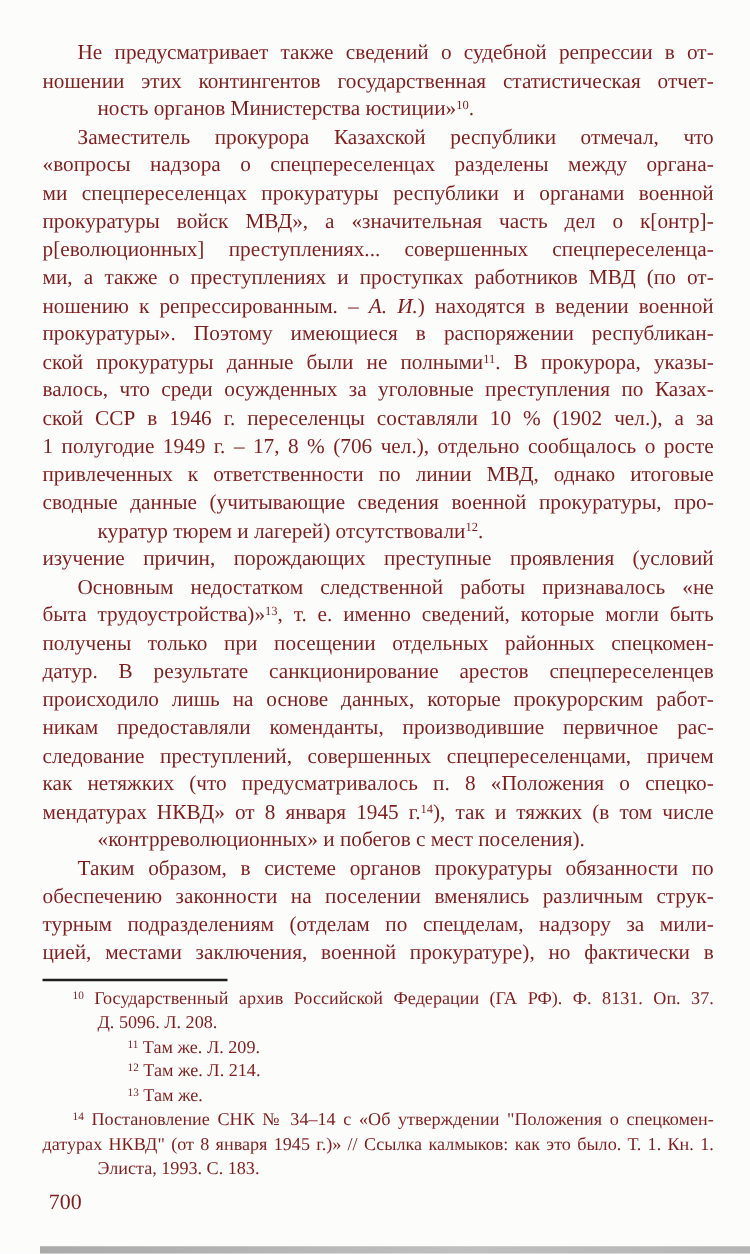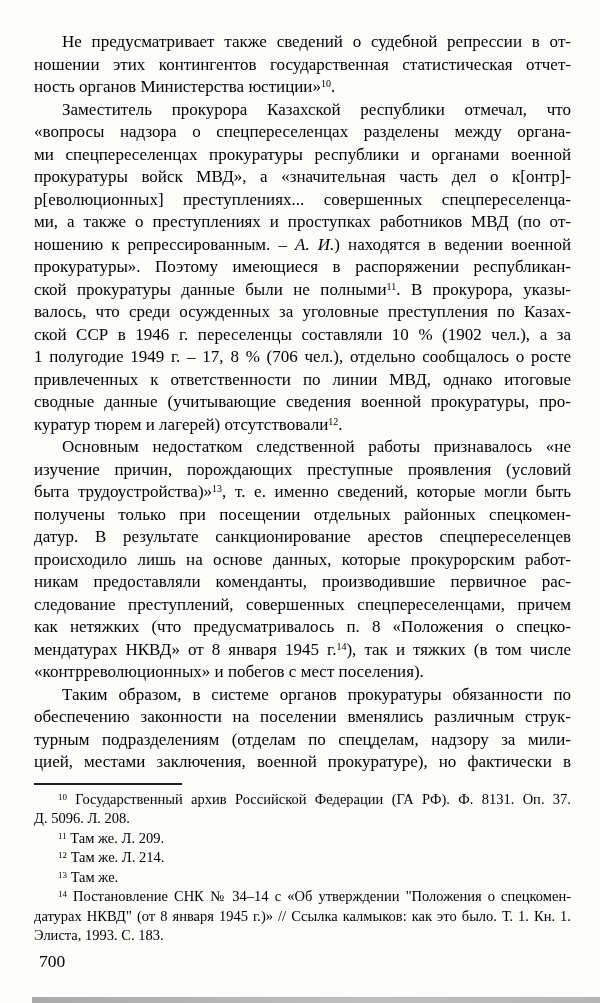--- a/index.html
+++ b/index.html
@@ -3,38 +3,38 @@
 <meta charset="utf-8">
 <style>
   html, body { margin: 0; padding: 0; }
   .page {
     position: relative;
     width: 600px;
     height: 1003px;
     background: #fcfcfb;
     overflow: hidden;
     font-family: "Liberation Serif", "DejaVu Serif", serif;
-    color: #000000;
+    color: #7f1d1d;
   }
   .content {
     position: absolute;
     left: 34px;
     top: 31px;
     width: 537px;
   }
   .body-text {
     font-size: 17px;
     line-height: 22.5px;
   }
   .line {
     text-align: justify;
     text-align-last: justify;
     white-space: normal;
   }
-  .line.nj { text-align-last: left; }
+  .line.nj { text-align-last: left; margin-left: 44px; }
   .line.ind { padding-left: 28px; }
   .sup {
     font-size: 10px;
     position: relative;
     top: -5px;
     line-height: 0;
   }
   .i { font-style: italic; }
   .fn-separator {
     margin-top: 9px;
@@ -90,22 +90,22 @@
           <div class="line"><span>прокуратуры». Поэтому имеющиеся в распоряжении республикан-</span></div>
           <div class="line"><span>ской прокуратуры данные были не полными</span><span class="sup">11</span><span>. В прокурора, указы-</span></div>
           <div class="line"><span>валось, что среди осужденных за уголовные преступления по Казах-</span></div>
           <div class="line"><span>ской ССР в 1946 г. переселенцы составляли 10 % (1902 чел.), а за</span></div>
           <div class="line"><span>1 полугодие 1949 г. – 17, 8 % (706 чел.), отдельно сообщалось о росте</span></div>
           <div class="line"><span>привлеченных к ответственности по линии МВД, однако итоговые</span></div>
           <div class="line"><span>сводные данные (учитывающие сведения военной прокуратуры, про-</span></div>
           <div class="line nj"><span>куратур тюрем и лагерей) отсутствовали</span><span class="sup">12</span><span>.</span></div>
         </div>
         <div>
+          <div class="line"><span>изучение причин, порождающих преступные проявления (условий</span></div>
           <div class="line ind"><span>Основным недостатком следственной работы признавалось «не</span></div>
-          <div class="line"><span>изучение причин, порождающих преступные проявления (условий</span></div>
           <div class="line"><span>быта трудоустройства)»</span><span class="sup">13</span><span>, т. е. именно сведений, которые могли быть</span></div>
           <div class="line"><span>получены только при посещении отдельных районных спецкомен-</span></div>
           <div class="line"><span>датур. В результате санкционирование арестов спецпереселенцев</span></div>
           <div class="line"><span>происходило лишь на основе данных, которые прокурорским работ-</span></div>
           <div class="line"><span>никам предоставляли коменданты, производившие первичное рас-</span></div>
           <div class="line"><span>следование преступлений, совершенных спецпереселенцами, причем</span></div>
           <div class="line"><span>как нетяжких (что предусматривалось п. 8 «Положения о спецко-</span></div>
           <div class="line"><span>мендатурах НКВД» от 8 января 1945 г.</span><span class="sup">14</span><span>), так и тяжких (в том числе</span></div>
           <div class="line nj"><span>«контрреволюционных» и побегов с мест поселения).</span></div>
         </div>

